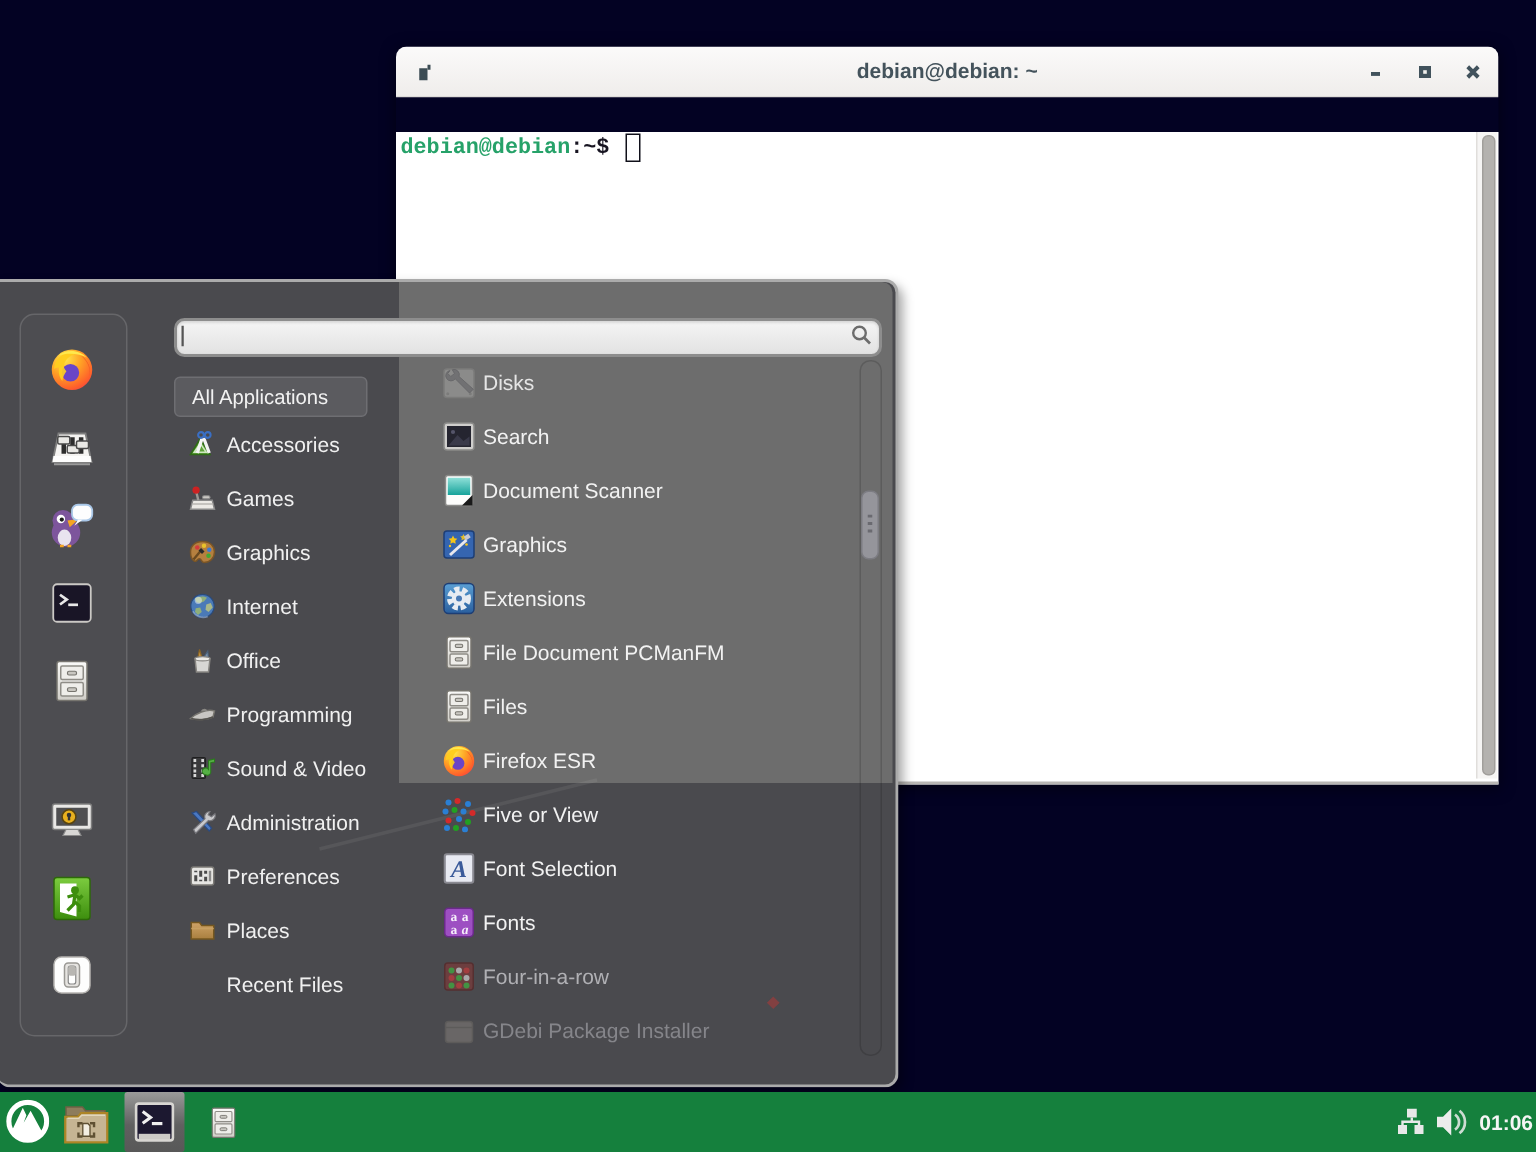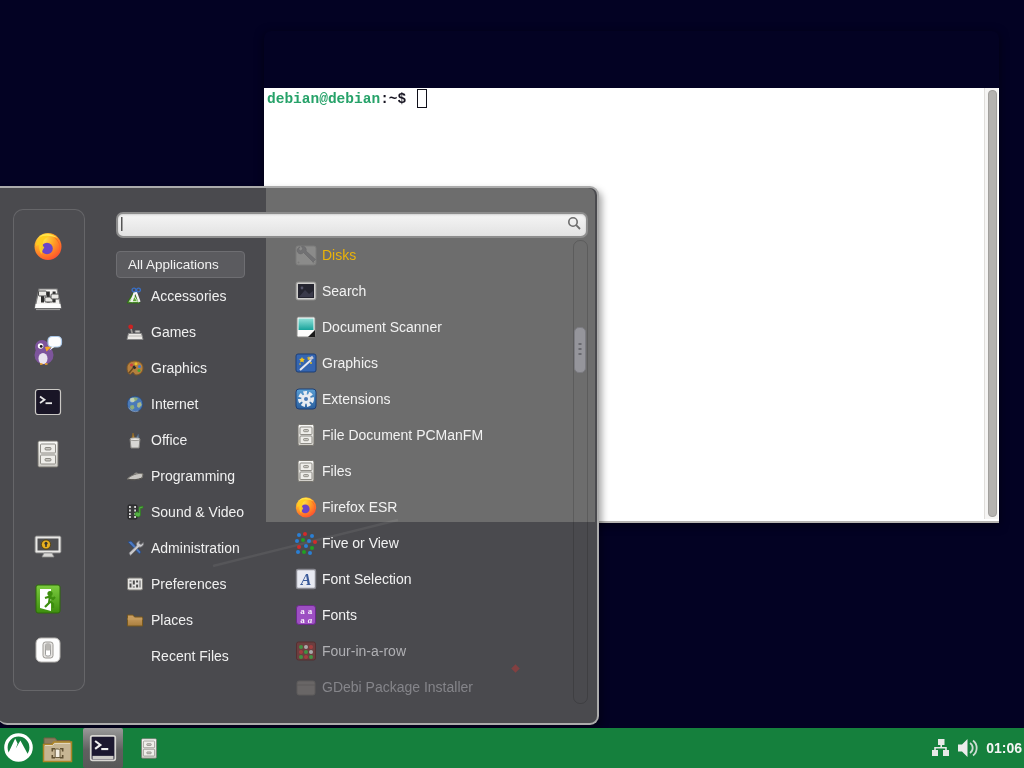--- a/index.html
+++ b/index.html
@@ -70,20 +70,37 @@
         <stop offset="1" stop-color="#d0cec8"></stop>
     </linearGradient>
     <linearGradient id="fold" x1="0" y1="0" x2="0" y2="1">
       <stop offset="0" stop-color="#cfa367"></stop>
         <stop offset="1" stop-color="#a97f3f"></stop>
     </linearGradient>
   </defs>
 </svg>
 
   <div class="abs" id="term">
+    <div class="abs" id="term-title">
+      <div class="abs t">debian@debian: ~</div>
+      <svg class="abs" style="left:15px;top:12px" width="9" height="11" viewBox="0 0 9 11">
+        <rect x="0.5" y="2.5" width="5.5" height="8" fill="#3c4c54"></rect>
+        <rect x="6" y="0" width="2" height="3.5" fill="#3c4c54"></rect>
+      </svg>
+      <svg class="abs" style="left:649px;top:14px" width="8" height="6">
+        <rect x="1" y="3" width="6" height="2.6" fill="#41525c"></rect>
+      </svg>
+      <svg class="abs" style="left:681px;top:12px" width="10" height="10">
+        <rect x="1" y="1" width="8" height="8" fill="#41525c"></rect>
+        <rect x="3.8" y="3.8" width="2.4" height="2.4" fill="#f0efed"></rect>
+      </svg>
+      <svg class="abs" style="left:713px;top:12px" width="10" height="10">
+        <path d="M1.5 1.5 L8.5 8.5 M8.5 1.5 L1.5 8.5" stroke="#41525c" stroke-width="2.6"></path>
+      </svg>
+    </div>
     <div class="abs" id="term-body">
       <div class="abs" id="prompt"><span class="g">debian@debian</span><span class="k">:~$ </span></div>
       <div class="abs" id="cursor"></div>
       <div class="abs" id="term-scroll">
         <div class="abs" id="term-thumb"></div>
       </div>
     </div>
   </div>
 
   <div class="abs" id="menu">
@@ -269,21 +286,21 @@
     </svg>
     <div class="abs cat" style="top:424px">Places</div>
     <div class="abs cat" style="top:460px">Recent Files</div>
 
     <svg class="abs aicon" style="top:55px;opacity:0.5" viewBox="0 0 24 24">
       <rect x="2" y="3" width="20" height="19" rx="2" fill="#aaaaa8" stroke="#8a8a88" stroke-width="1"></rect>
       <circle cx="4.5" cy="19.5" r="1" fill="#8a8a88"></circle>
       <circle cx="19.5" cy="19.5" r="1" fill="#8a8a88"></circle>
       <path d="M6 4 a3.5 3.5 0 1 0 3.5 5.5 L19 19 L21.5 16.5 L12 8 a3.5 3.5 0 0 0 -4.5 -4.5 L9 6 L6.5 8 L4.5 6 Z" fill="#76767a" stroke="#5f5f63" stroke-width="0.6"></path>
     </svg>
-    <div class="abs app" style="top:59px;color:#eab308">Disks</div>
+    <div class="abs app" style="top:59px;color:#e5e5e5">Disks</div>
     <svg class="abs aicon" style="top:91px" viewBox="0 0 24 24">
       <rect x="2" y="3" width="20" height="18" rx="2" fill="#cfcecc" stroke="#8a8a88" stroke-width="1"></rect>
       <rect x="4" y="5" width="16" height="14" fill="#252530"></rect>
       <path d="M5 18 L11 11 L15 15 L19 12 L19 18 Z" fill="#3a3a4a"></path>
       <circle cx="8" cy="9" r="1.4" fill="#55556a"></circle>
     </svg>
     <div class="abs app" style="top:95px">Search</div>
     <svg class="abs aicon" style="top:127px" viewBox="0 0 24 24">
       <rect x="3" y="2" width="18" height="20" rx="1.5" fill="#fdfdfc" stroke="#8a8a88" stroke-width="1"></rect>
       <rect x="4.5" y="3.5" width="15" height="11.5" fill="url(#scn)"></rect>

